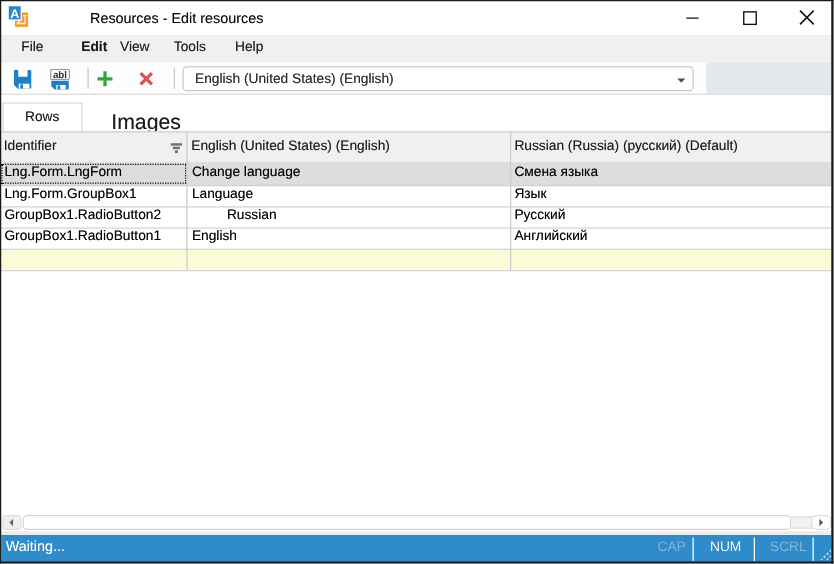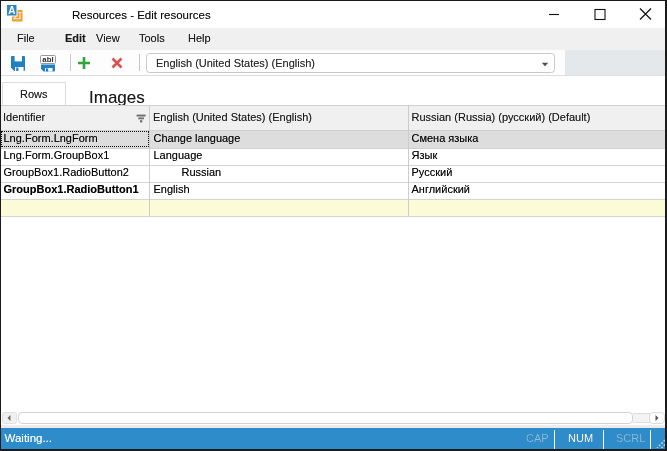--- a/index.html
+++ b/index.html
@@ -103,21 +103,21 @@
 
 <div class="abs t12" style="left:3.5px; top:131.5px; color:#000;">Lng.Form.LngForm</div>
 <div class="abs t12" style="left:153.5px; top:131.5px; color:#000;">Change language</div>
 <div class="abs t12" style="left:411.5px; top:131.5px; color:#000;">Смена языка</div>
 <div class="abs t12" style="left:3.5px; top:148.5px; color:#000;">Lng.Form.GroupBox1</div>
 <div class="abs t12" style="left:153.5px; top:148.5px; color:#000;">Language</div>
 <div class="abs t12" style="left:411.5px; top:148.5px; color:#000;text-align:center;">Язык</div>
 <div class="abs t12" style="left:3.5px; top:165.5px; color:#000;text-align:center;">GroupBox1.RadioButton2</div>
 <div class="abs t12" style="left:153.5px; top:165.5px; color:#000;margin-left:28px;">Russian</div>
 <div class="abs t12" style="left:411.5px; top:165.5px; color:#000;">Русский</div>
-<div class="abs t12" style="left:3.5px; top:182.5px; color:#000;font-weight:bold;">GroupBox1.RadioButton1</div>
+<div class="abs t12" style="left:3.5px; top:182.5px; color:#000;">GroupBox1.RadioButton1</div>
 <div class="abs t12" style="left:153.5px; top:182.5px; color:#000;">English</div>
 <div class="abs t12" style="left:411.5px; top:182.5px; color:#000;">Английский</div>
 
 <div class="abs" style="left:2px; top:412px; width:14.5px; height:12px; background:#f0f0f0; border:1px solid #dfdfdf; border-radius:2.5px;"></div>
 <svg class="abs" style="left:6px; top:414px;" width="6" height="8" viewBox="0 0 6 8">
     <path d="M4.5 1 L1.5 4 L4.5 7 z" fill="#666"></path>
   </svg>
 <div class="abs" style="left:18px; top:411.5px; width:615px; height:12.5px; background:#fff; border:1px solid #d3d3d3; border-radius:4px;"></div>
 <div class="abs" style="left:633px; top:412.5px; width:17px; height:10.5px; background:#f3f3f3; border-top:1px solid #dddddd; border-bottom:1px solid #dddddd;"></div>
 <div class="abs" style="left:649px; top:411.5px; width:15.5px; height:12.5px; background:#fff; border:1px solid #dddddd; border-radius:4px;"></div>

